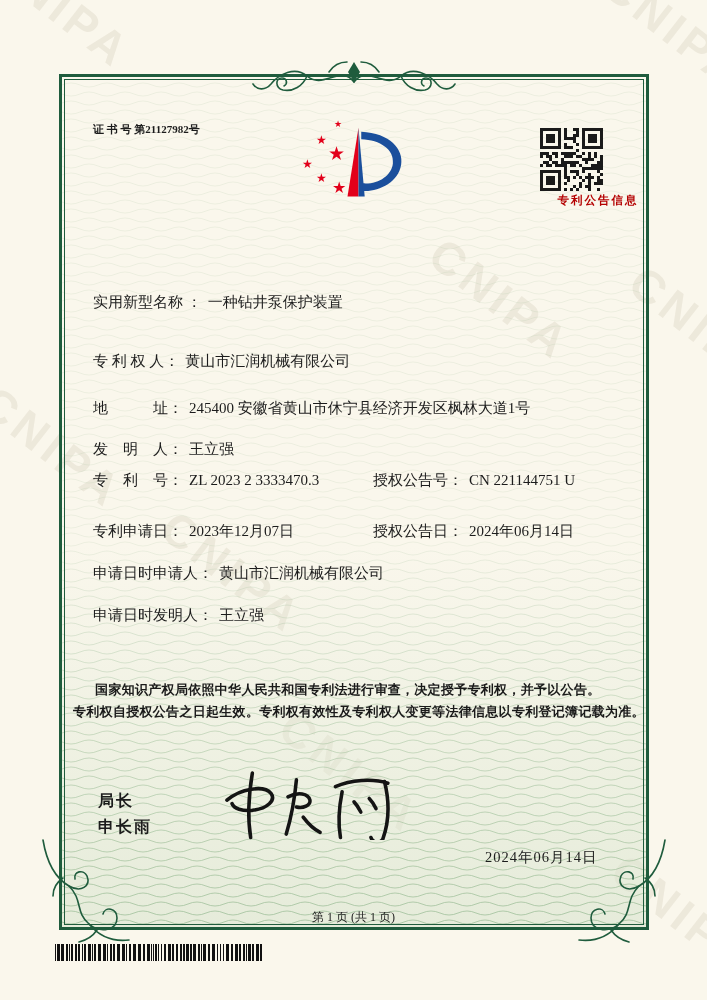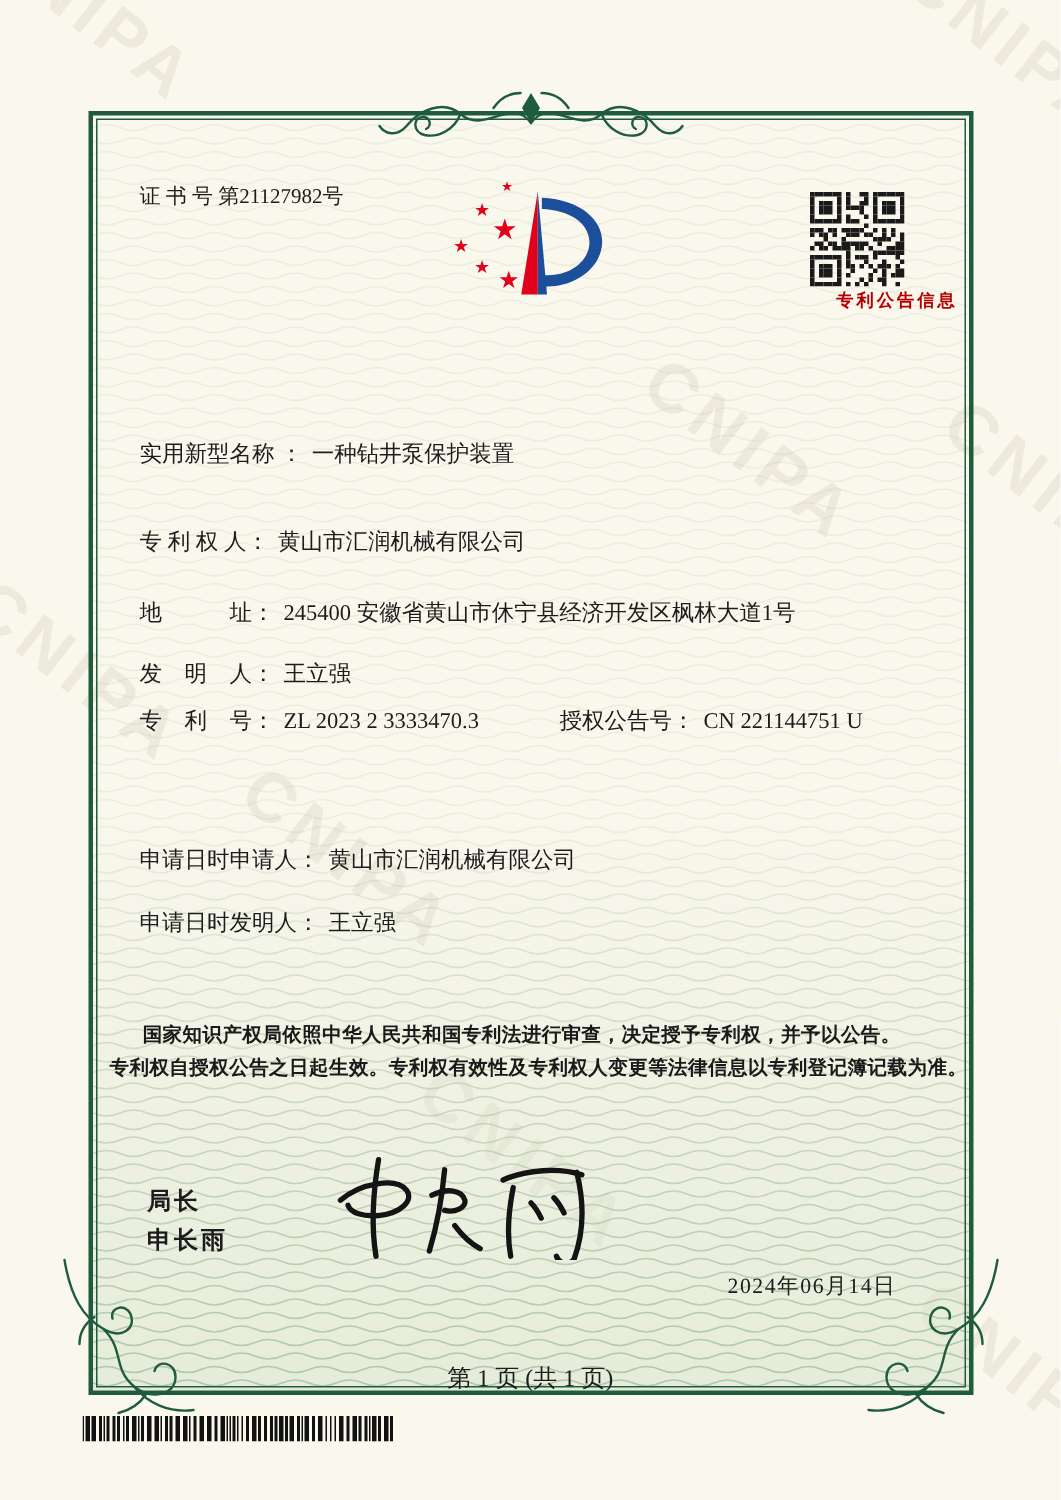--- a/index.html
+++ b/index.html
@@ -31,41 +31,41 @@
   .frame::after{
     content:"";position:absolute;left:2px;top:2px;right:2px;bottom:2px;
     border:1px solid var(--green);pointer-events:none;
   }
   #guilloche{position:absolute;left:0;top:0;width:100%;height:100%;}
   .orn{position:absolute;z-index:2;}
   .orn path{stroke:var(--green);fill:none;stroke-width:1.6;stroke-linecap:round;}
   .orn .fill{fill:var(--green);stroke:none;}
   
   .content-el{position:absolute;z-index:3;white-space:nowrap;}
-  .cert-no{left:93px;top:122px;font-size:14px;}
+  .cert-no{left:93px;top:122px;font-size:11px;font-weight:bold;}
   .logo{left:298px;top:118px;width:110px;height:88px;}
   .logo svg{position:absolute;left:0;top:0;width:110px;height:88px;}
   .logo .star{position:absolute;color:var(--logo-red);line-height:1;}
   .qr{left:540px;top:128px;width:63px;height:63px;}
   .qr-caption{left:520px;top:193px;width:92px;text-align:center;font-size:11.5px;
     letter-spacing:2px;font-weight:700;color:var(--red);margin-left:32px;}
   .title{left:0;top:204px;width:707px;text-align:center;font-size:36px;font-weight:700;
     letter-spacing:7px;text-indent:7px;color:#111;}
   .row{left:93px;font-size:15px;}
   .row .flabel{font-weight:500;}
   .row .fvalue{margin-left:6px;font-weight:500;}
   .row .rcol{position:absolute;left:280px;top:0;white-space:nowrap;}
   .decl{left:73px;font-size:13px;font-weight:600;letter-spacing:0.3px;color:#1a1a1a;}
   .decl.indent{text-indent:1.7em;}
   .sig-label{left:98px;font-family:"Liberation Sans","DejaVu Sans",sans-serif;
     font-weight:700;font-size:16px;letter-spacing:2px;}
   .sig-svg{left:210px;top:768px;width:205px;height:72px;}
   .sig-svg path{stroke:#141414;stroke-width:4.2;fill:none;stroke-linecap:round;stroke-linejoin:round;}
   .date{left:485px;top:848px;font-size:14.5px;letter-spacing:1px;}
-  .pagenum{left:0;top:909px;width:707px;text-align:center;font-size:16px;}
+  .pagenum{left:0;top:909px;width:707px;text-align:center;font-size:12px;}
   .barcode{left:55px;top:944px;width:214px;height:17px;}
 </style>
 </head>
 <body>
 
 <div class="page">
 
   <span class="wm" style="left:-22px;top:-20px;">CNIPA</span>
   <span class="wm" style="left:592px;top:2px;">CNIPA</span>
   <span class="wm" style="left:418px;top:272px;">CNIPA</span>
@@ -454,20 +454,24 @@
   <div class="content-el row" style="top:399px;">
     <span class="flabel">地　　　址：</span><span class="fvalue">245400 安徽省黄山市休宁县经济开发区枫林大道1号</span>
   </div>
   <div class="content-el row" style="top:440px;">
     <span class="flabel">发　明　人：</span><span class="fvalue">王立强</span>
   </div>
   <div class="content-el row" style="top:471px;width:540px;">
     <span class="flabel">专　利　号：</span><span class="fvalue">ZL 2023 2 3333470.3</span>
     <span class="rcol"><span class="flabel">授权公告号：</span><span class="fvalue">CN 221144751 U</span></span>
   </div>
+  <div class="content-el row" style="top:522px;width:540px;">
+    <span class="flabel">专利申请日：</span><span class="fvalue">2023年12月07日</span>
+    <span class="rcol"><span class="flabel">授权公告日：</span><span class="fvalue">2024年06月14日</span></span>
+  </div>
   <div class="content-el row" style="top:564px;">
     <span class="flabel">申请日时申请人：</span><span class="fvalue">黄山市汇润机械有限公司</span>
   </div>
   <div class="content-el row" style="top:606px;">
     <span class="flabel">申请日时发明人：</span><span class="fvalue">王立强</span>
   </div>
 
   <div class="content-el decl indent" style="top:681px;">国家知识产权局依照中华人民共和国专利法进行审查，决定授予专利权，并予以公告。</div>
   <div class="content-el decl" style="top:703px;">专利权自授权公告之日起生效。专利权有效性及专利权人变更等法律信息以专利登记簿记载为准。</div>
 

